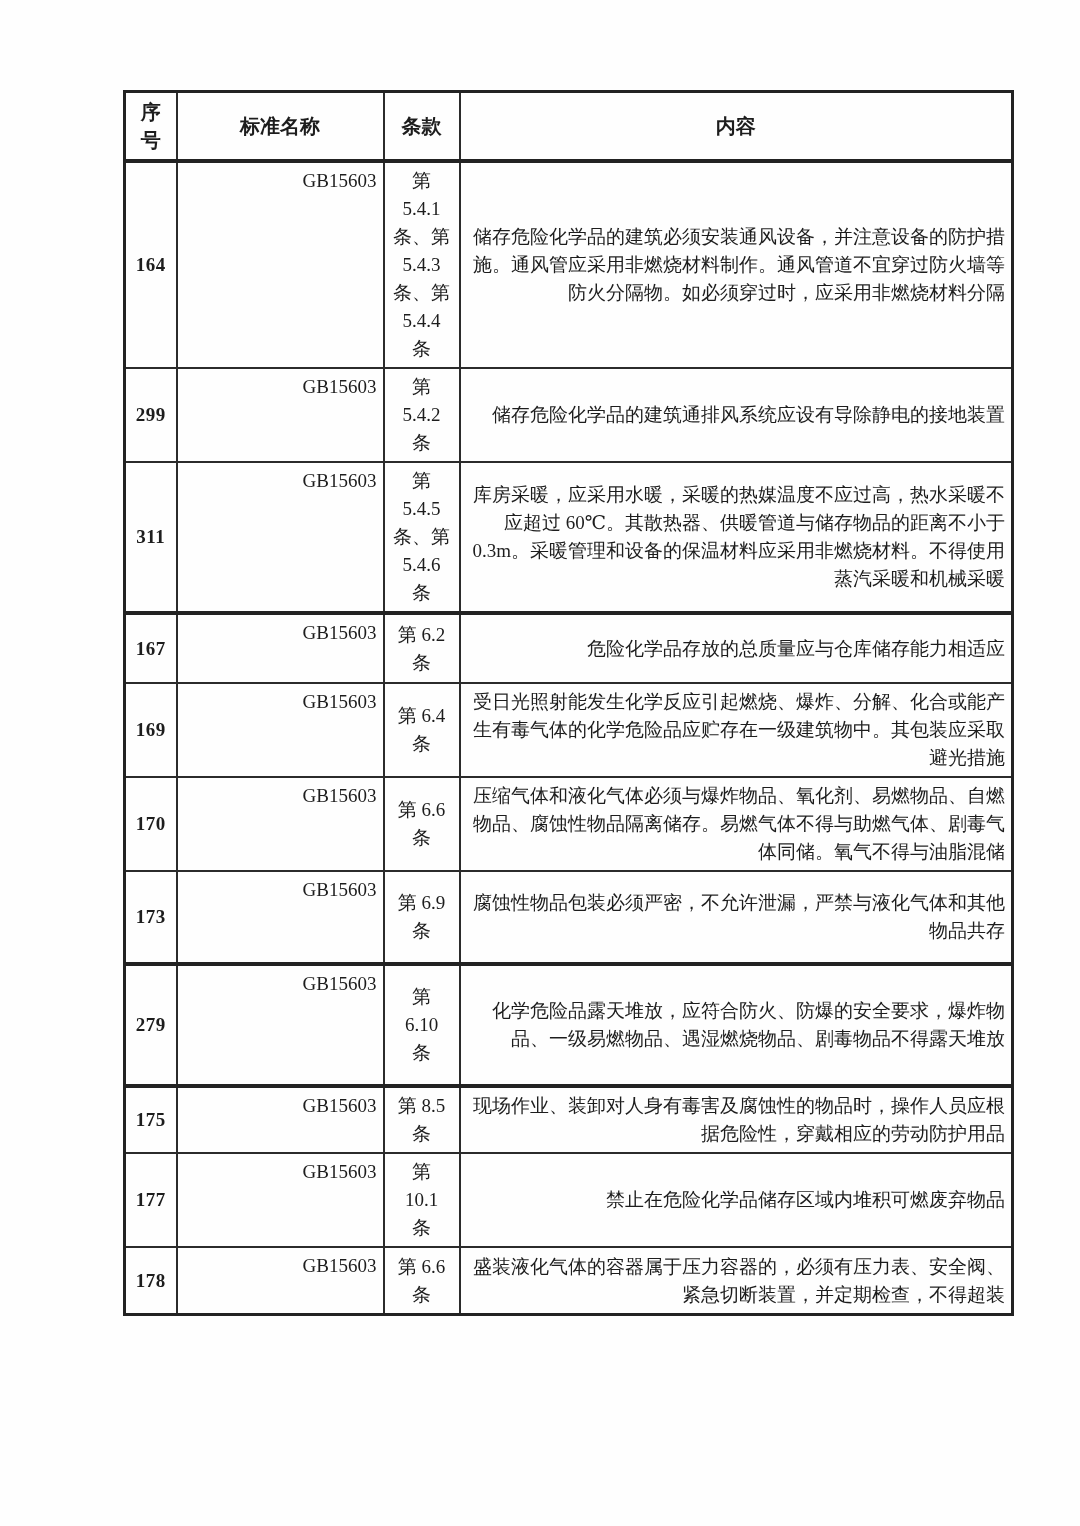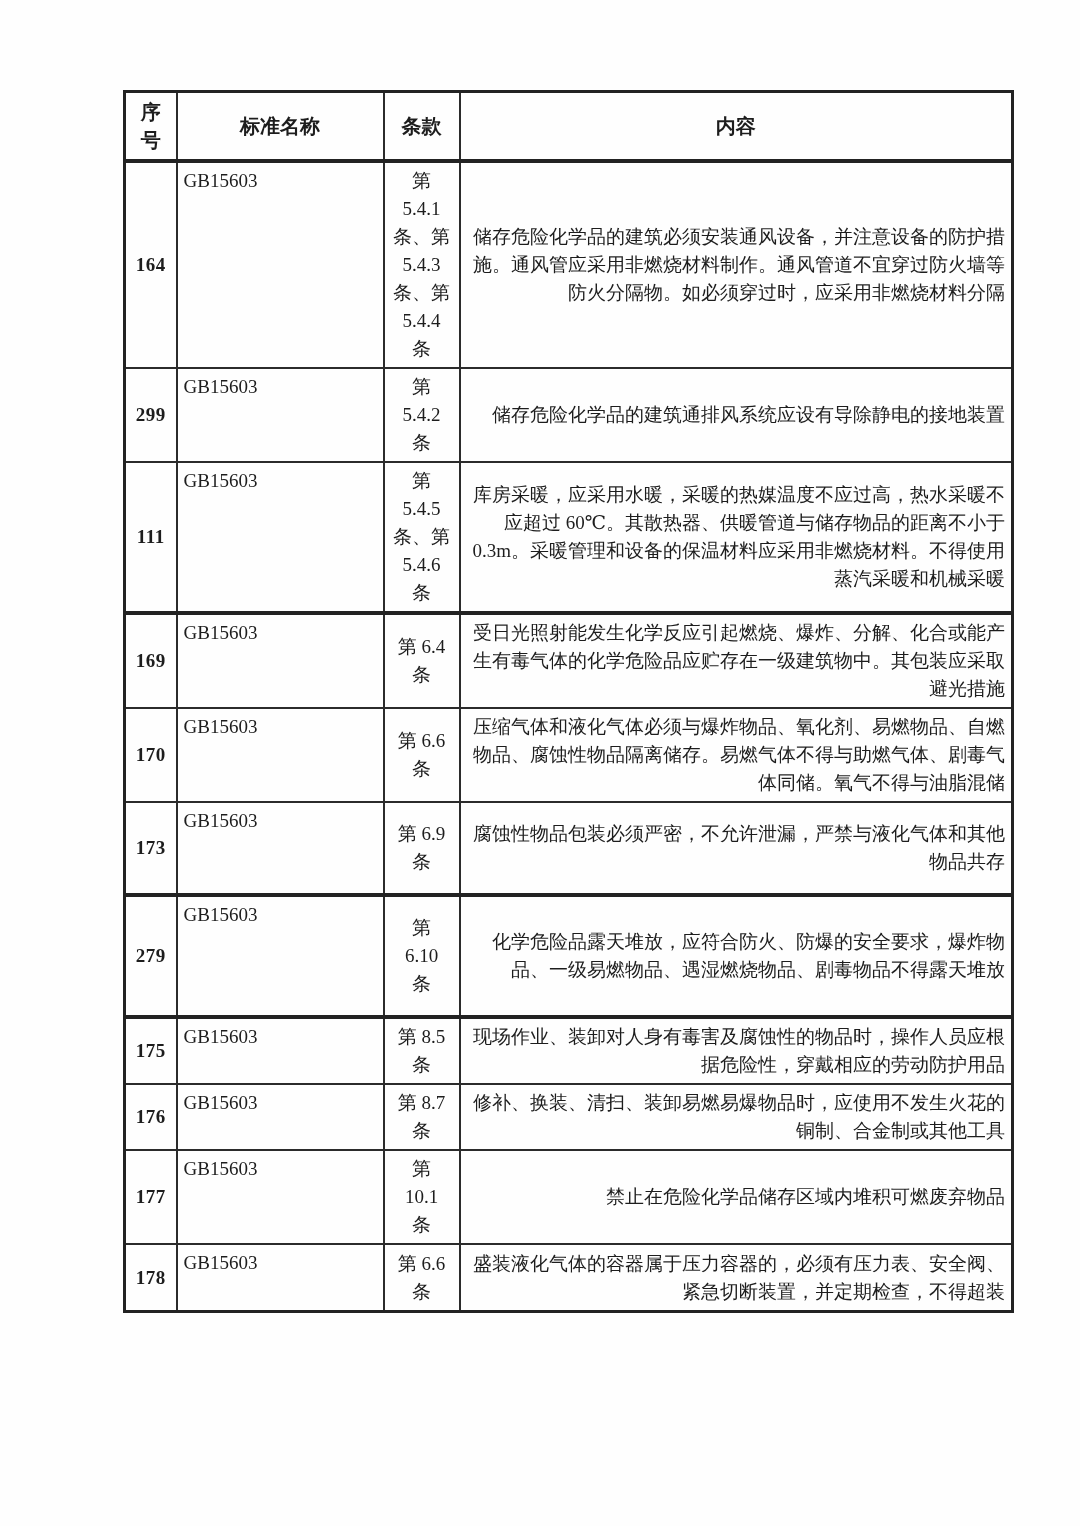--- a/index.html
+++ b/index.html
@@ -51,21 +51,21 @@
     border-bottom: 4px solid #222;
   }
 
   td.cell-no {
     text-align: center;
     vertical-align: middle;
     font-weight: bold;
     letter-spacing: 0.5px;
   }
   td.cell-name {
-    text-align: left;
+    text-align: right;
     vertical-align: top;
     padding-left: 10px;
     padding-top: 6px;
   }
   td.cell-clause {
     text-align: center;
     vertical-align: middle;
     white-space: pre-line;
   }
   td.cell-content {
@@ -130,29 +130,36 @@
       </tr>
       <tr class="rh-1">
         <td class="cell-no">299</td>
         <td class="cell-name">GB15603</td>
         <td class="cell-clause">第
 5.4.2
 条</td>
         <td class="cell-content">储存危险化学品的建筑通排风系统应设有导除静电的接地装置</td>
       </tr>
       <tr class="rh-2 thick-bottom">
-        <td class="cell-no">111</td>
+        <td class="cell-no">311</td>
         <td class="cell-name">GB15603</td>
         <td class="cell-clause">第
 5.4.5
 条、第
 5.4.6
 条</td>
         <td class="cell-content">库房采暖，应采用水暖，采暖的热媒温度不应过高，热水采暖不应超过 60℃。其散热器、供暖管道与储存物品的距离不小于 0.3m。采暖管理和设备的保温材料应采用非燃烧材料。不得使用蒸汽采暖和机械采暖</td>
       </tr>
+      <tr class="rh-3">
+        <td class="cell-no">167</td>
+        <td class="cell-name">GB15603</td>
+        <td class="cell-clause">第 6.2
+条</td>
+        <td class="cell-content">危险化学品存放的总质量应与仓库储存能力相适应</td>
+      </tr>
       <tr class="rh-5">
         <td class="cell-no">169</td>
         <td class="cell-name">GB15603</td>
         <td class="cell-clause">第 6.4
 条</td>
         <td class="cell-content">受日光照射能发生化学反应引起燃烧、爆炸、分解、化合或能产生有毒气体的化学危险品应贮存在一级建筑物中。其包装应采取避光措施</td>
       </tr>
       <tr class="rh-6">
         <td class="cell-no">170</td>
         <td class="cell-name">GB15603</td>
@@ -174,27 +181,20 @@
 6.10
 条</td>
         <td class="cell-content">化学危险品露天堆放，应符合防火、防爆的安全要求，爆炸物品、一级易燃物品、遇湿燃烧物品、剧毒物品不得露天堆放</td>
       </tr>
       <tr class="rh-11">
         <td class="cell-no">175</td>
         <td class="cell-name">GB15603</td>
         <td class="cell-clause">第 8.5
 条</td>
         <td class="cell-content">现场作业、装卸对人身有毒害及腐蚀性的物品时，操作人员应根据危险性，穿戴相应的劳动防护用品</td>
-      </tr>
-      <tr class="rh-12">
-        <td class="cell-no">176</td>
-        <td class="cell-name">GB15603</td>
-        <td class="cell-clause">第 8.7
-条</td>
-        <td class="cell-content">修补、换装、清扫、装卸易燃易爆物品时，应使用不发生火花的铜制、合金制或其他工具</td>
       </tr>
       <tr class="rh-13">
         <td class="cell-no">177</td>
         <td class="cell-name">GB15603</td>
         <td class="cell-clause">第
 10.1
 条</td>
         <td class="cell-content">禁止在危险化学品储存区域内堆积可燃废弃物品</td>
       </tr>
       <tr class="rh-14">

